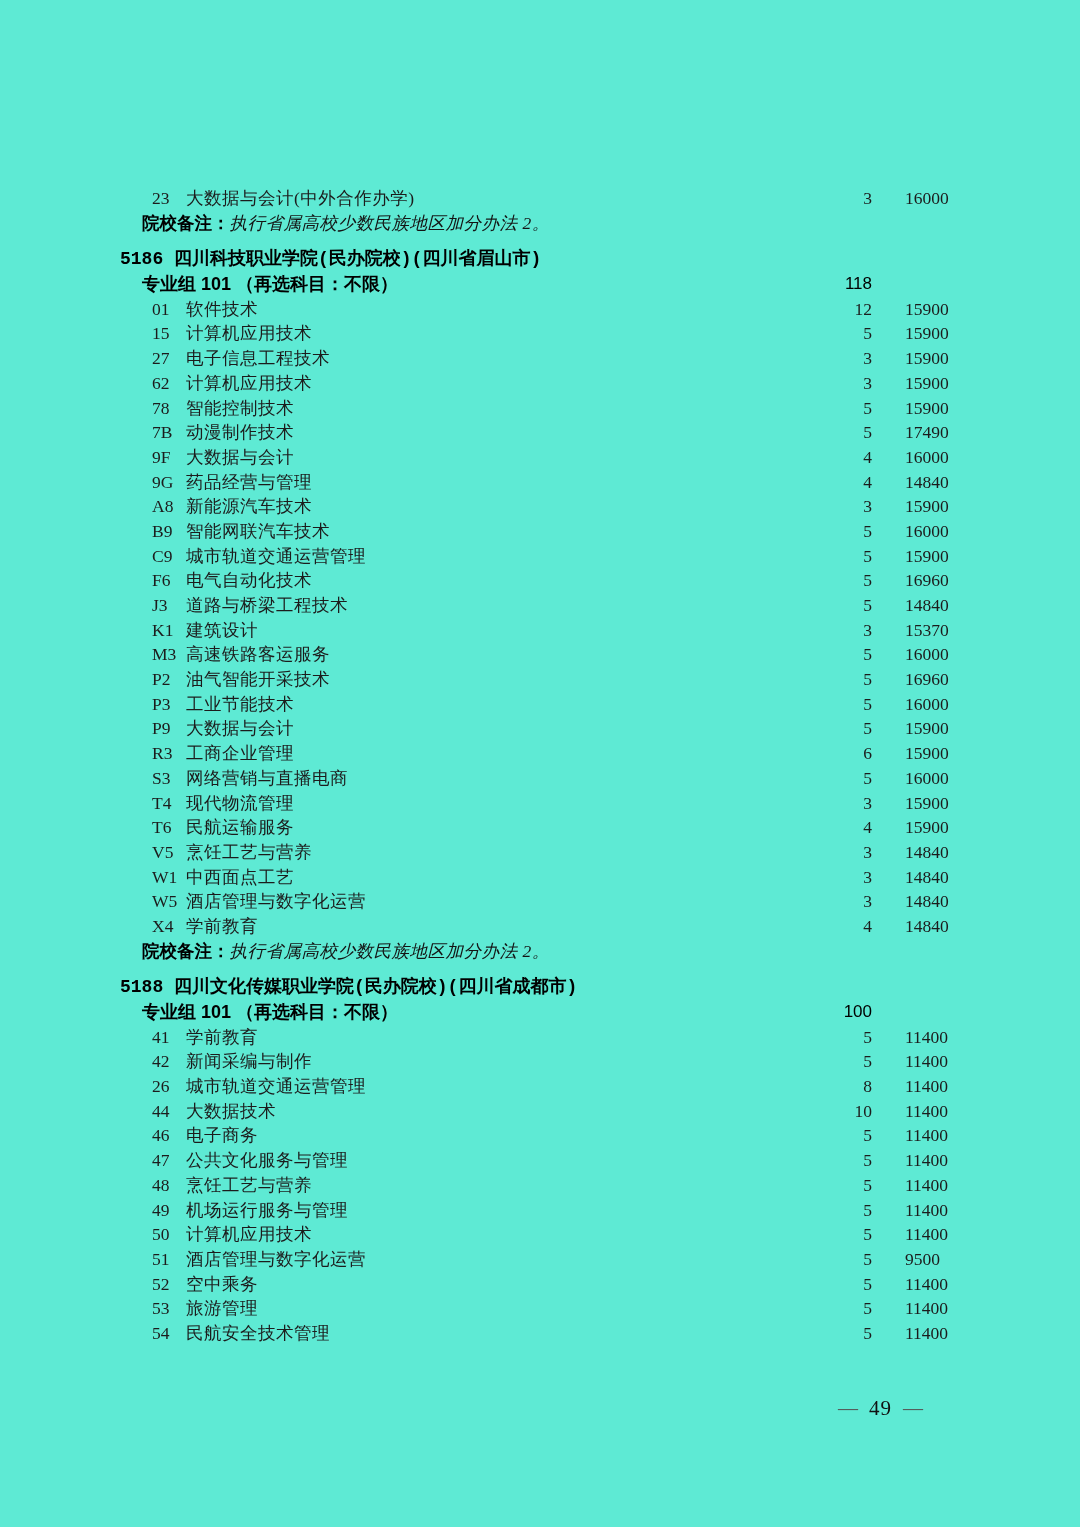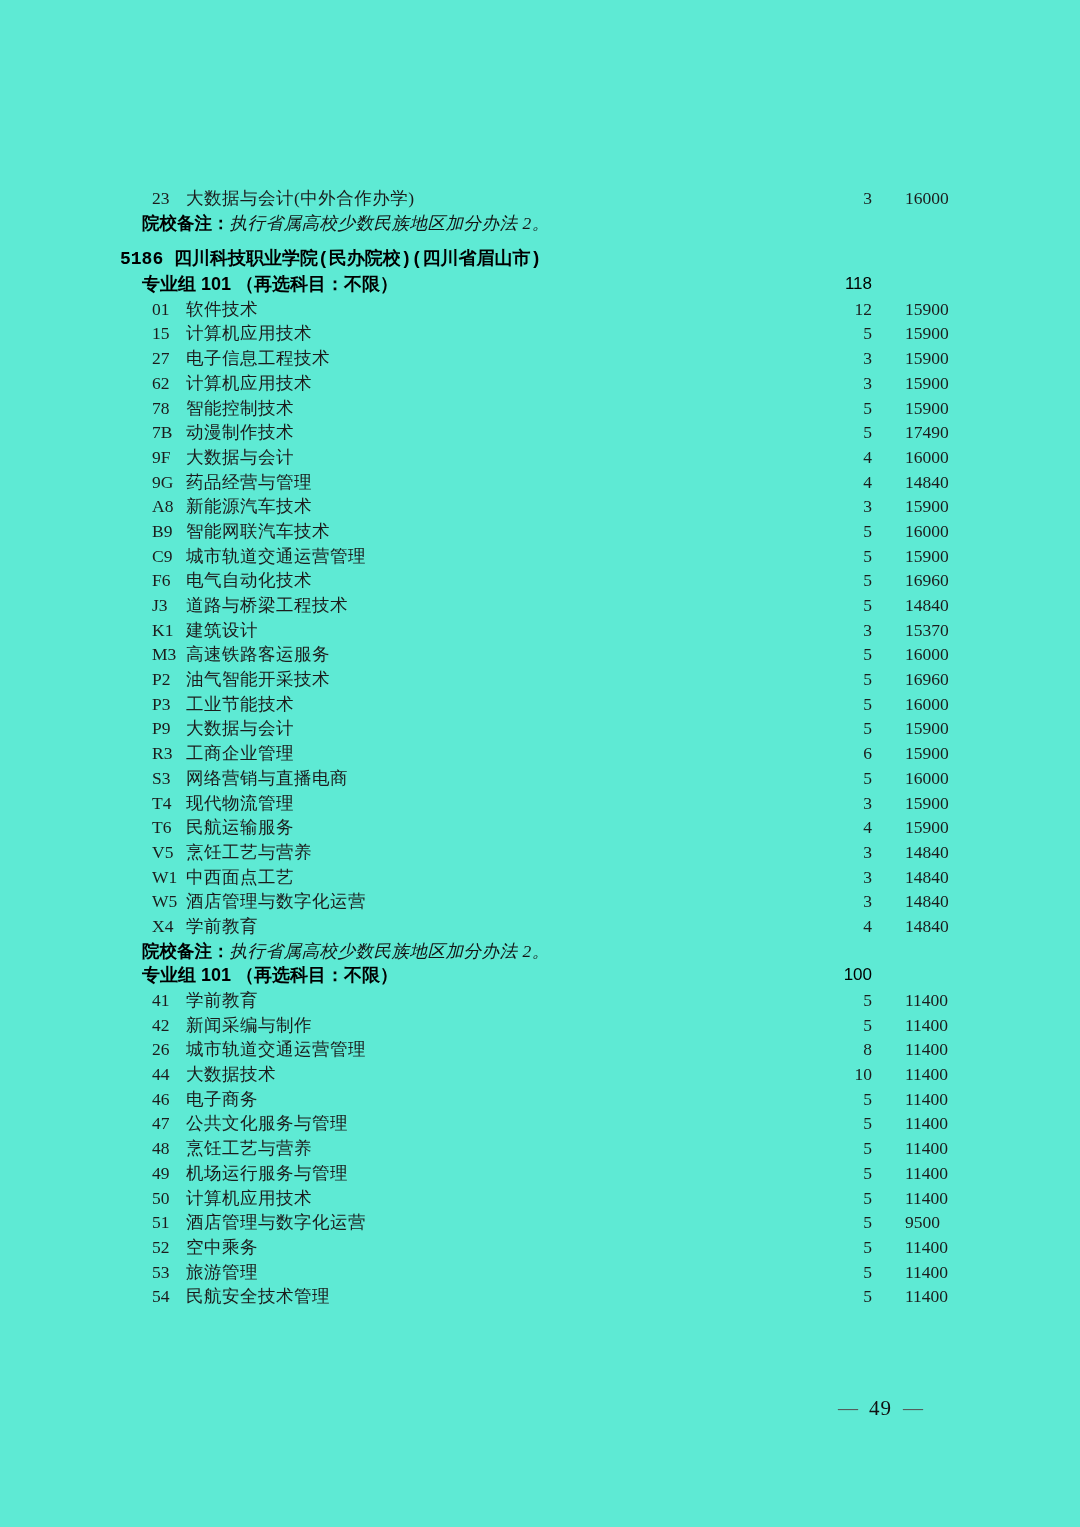--- a/index.html
+++ b/index.html
@@ -246,20 +246,21 @@
             <span class="count">4</span>
             <span class="fee">14840</span>
           </div>
         </div>
       <div class="note-line">
         <span class="note-label">院校备注：</span><span class="note-text">执行省属高校少数民族地区加分办法 2。</span>
       </div>
     </section>
 
     <section>
+      <div class="school-header">5188 四川文化传媒职业学院(民办院校)(四川省成都市)</div>
       <div class="group-line">
         <span class="group-label">专业组 101 （再选科目：不限）</span>
         <span class="group-total">100</span>
       </div>
       <div>
           <div class="prow">
             <span class="code">41</span>
             <span class="name">学前教育</span>
             <span class="count">5</span>
             <span class="fee">11400</span>

